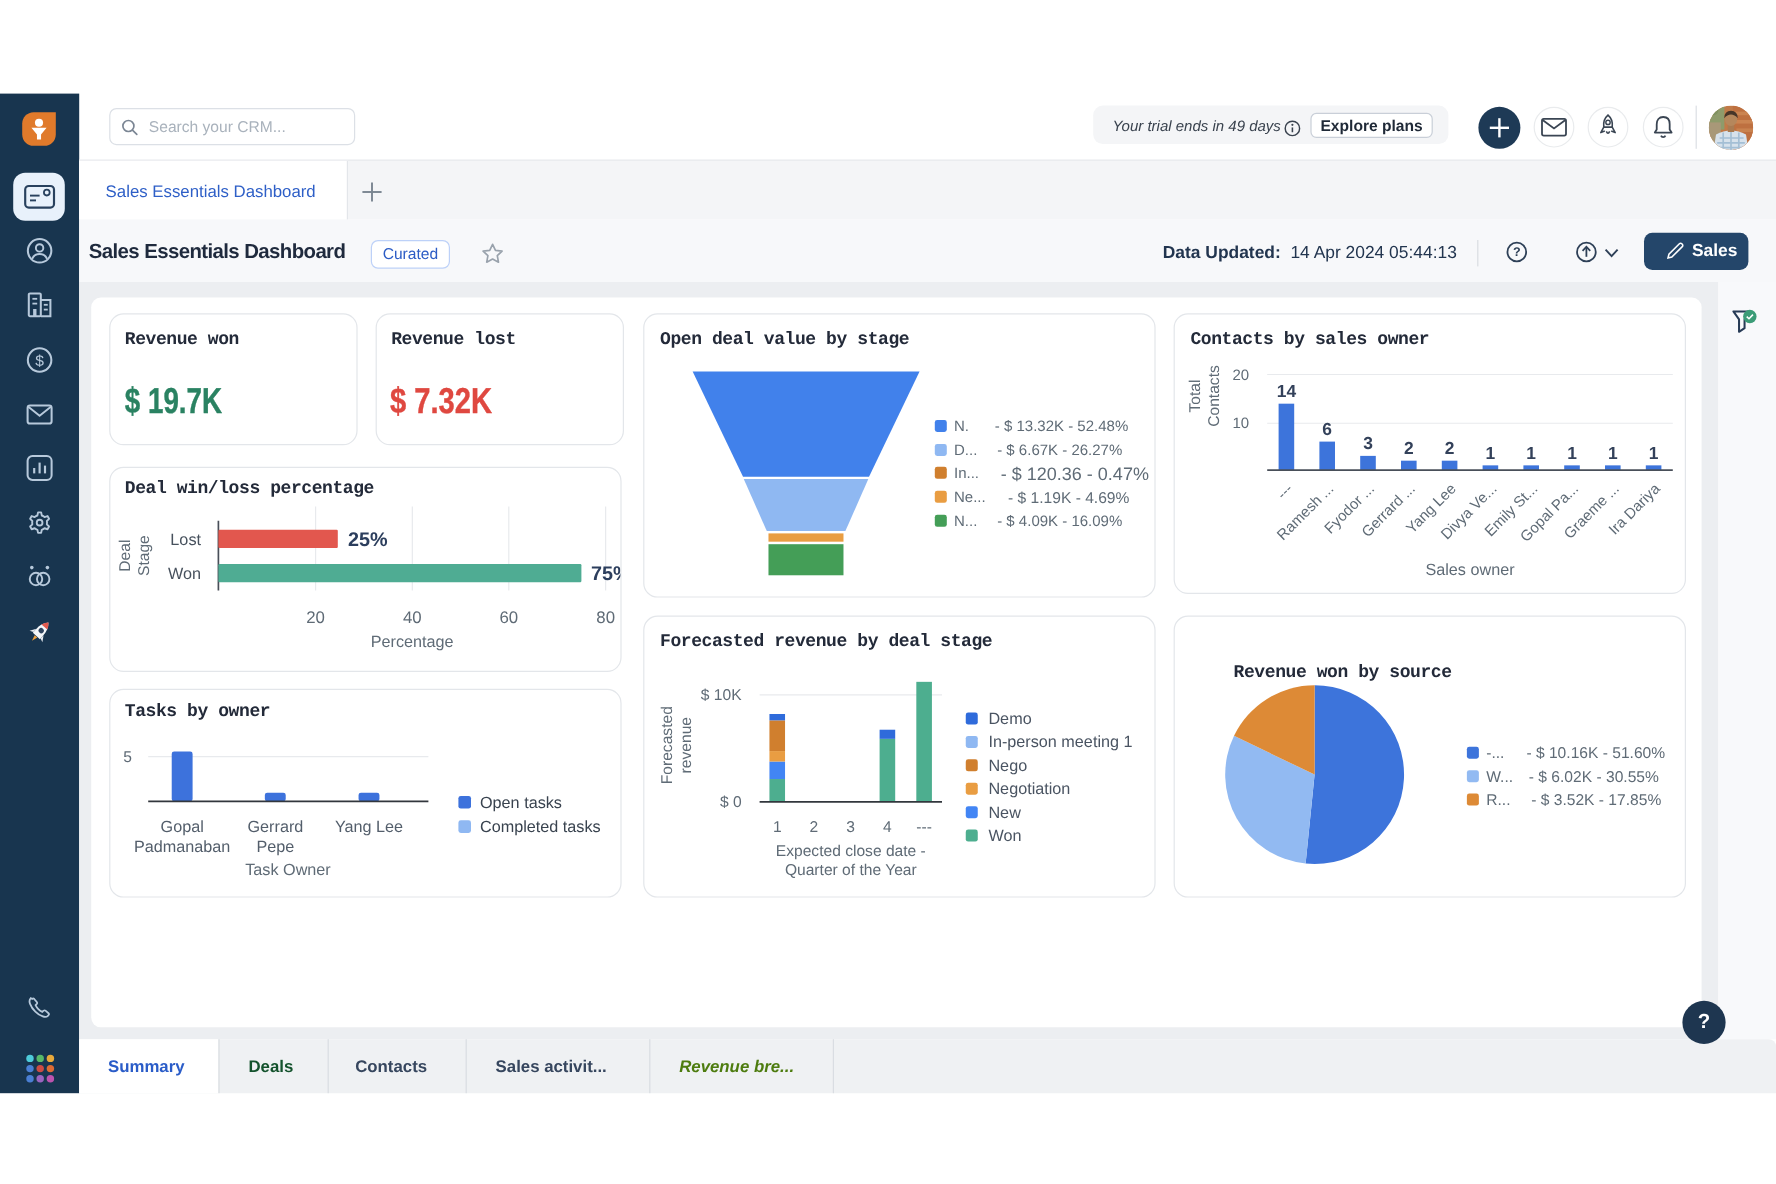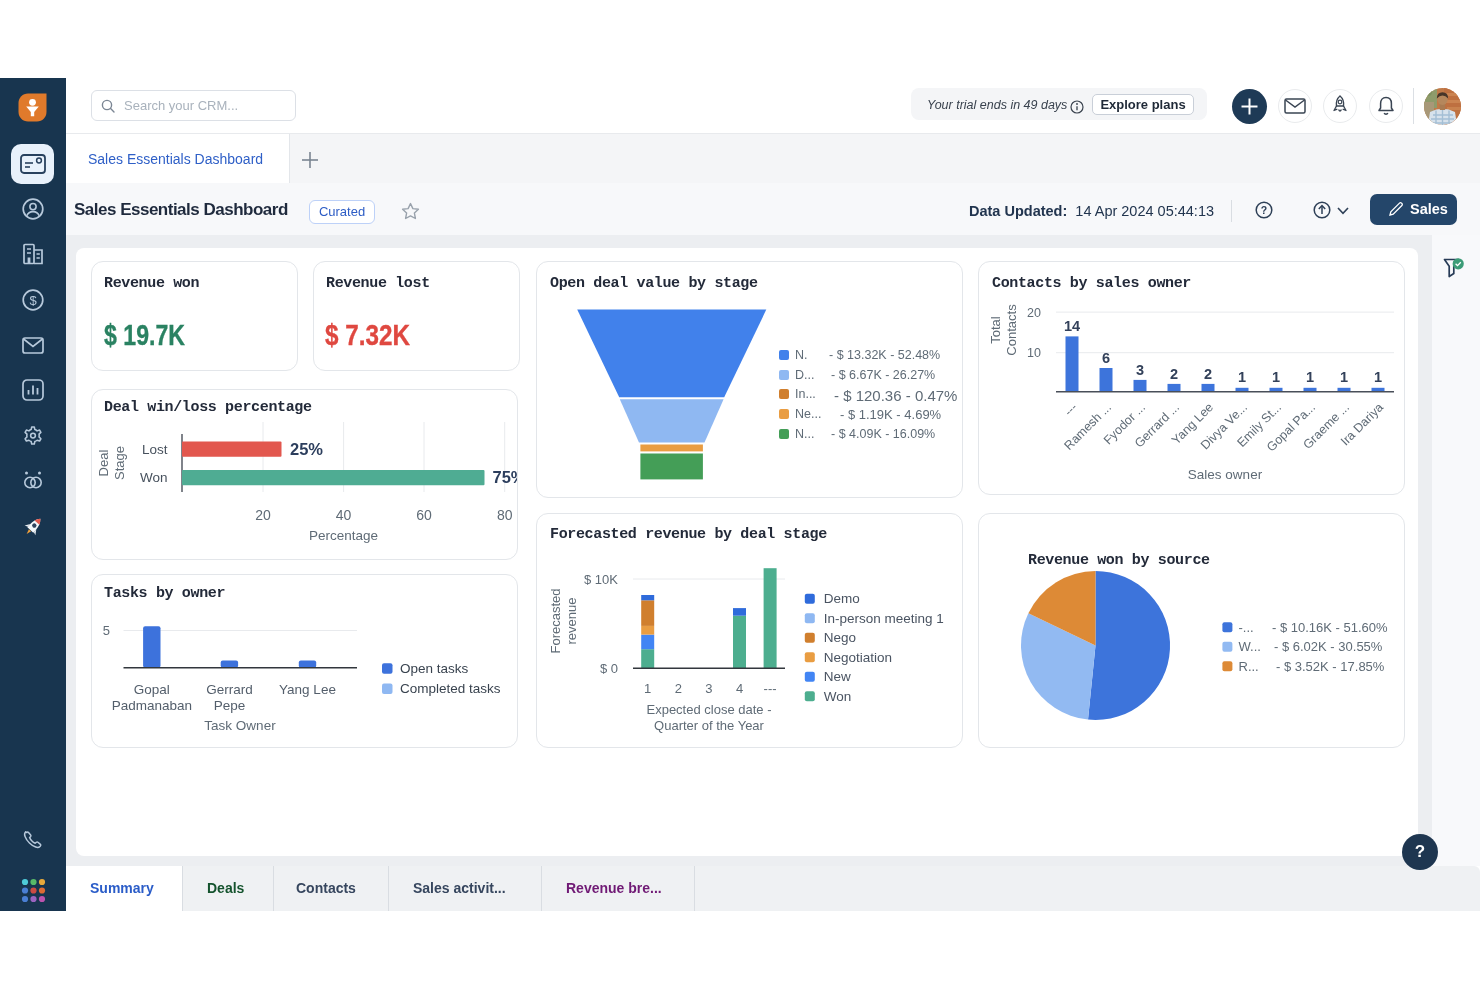--- a/index.html
+++ b/index.html
@@ -453,21 +453,21 @@
         <text x="298" y="157.8">- $ 3.52K - 17.85%</text>
 </g>
 </svg>
 
 <div class="abs" style="left:66px;top:866px;width:1414px;height:45px;background:#EFF1F3;border-radius:0 6px 0 0;"></div>
 <div class="abs" style="left:66px;top:866px;width:116px;height:45px;background:#fff;"></div>
 <span class="abs" style="left:90px;top:880px;font-size:14px;font-weight:bold;color:#2A5CC8;">Summary</span>
 <span class="abs" style="left:207px;top:880px;font-size:14px;font-weight:bold;color:#14532d;">Deals</span>
 <span class="abs" style="left:296px;top:880px;font-size:14px;font-weight:bold;color:#36465E;">Contacts</span>
 <span class="abs" style="left:413px;top:880px;font-size:14px;font-weight:bold;color:#36465E;">Sales activit...</span>
-<span class="abs" style="left:566px;top:880px;font-size:14px;font-weight:bold;color:#701a75;">Revenue bre...</span>
+<span class="abs" style="left:566px;top:880px;font-size:14px;font-weight:bold;color:#4d7c0f;font-style:italic;">Revenue bre...</span>
 <div class="abs" style="left:182px;top:866px;width:1px;height:45px;background:#D9DDE2;"></div>
 <div class="abs" style="left:273px;top:866px;width:1px;height:45px;background:#D9DDE2;"></div>
 <div class="abs" style="left:388px;top:866px;width:1px;height:45px;background:#D9DDE2;"></div>
 <div class="abs" style="left:541px;top:866px;width:1px;height:45px;background:#D9DDE2;"></div>
 <div class="abs" style="left:694px;top:866px;width:1px;height:45px;background:#D9DDE2;"></div>
 
 <div class="abs" style="left:1402px;top:834px;width:36px;height:36px;border-radius:50%;background:#1E3650;color:#fff;font-size:17px;font-weight:bold;text-align:center;line-height:36px;">?</div>
 
 </div>
 

